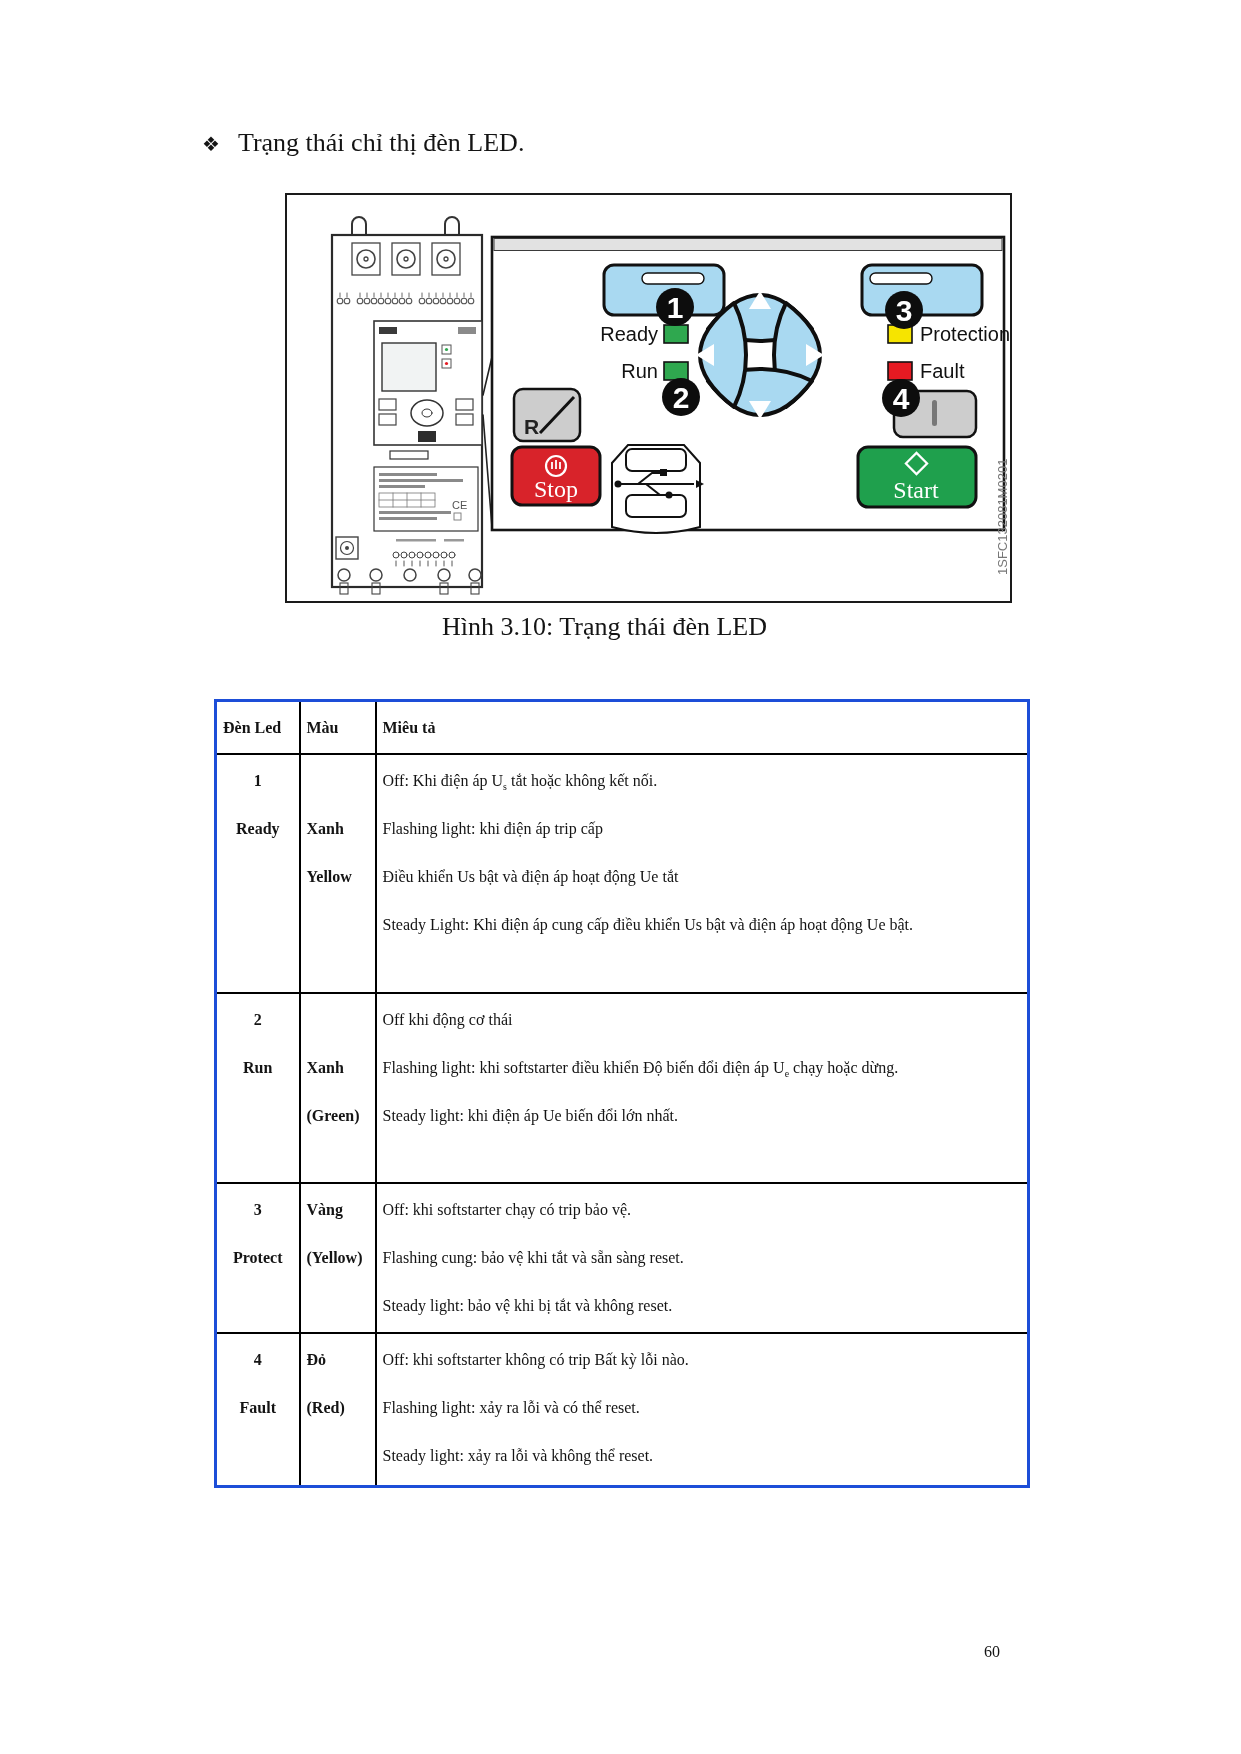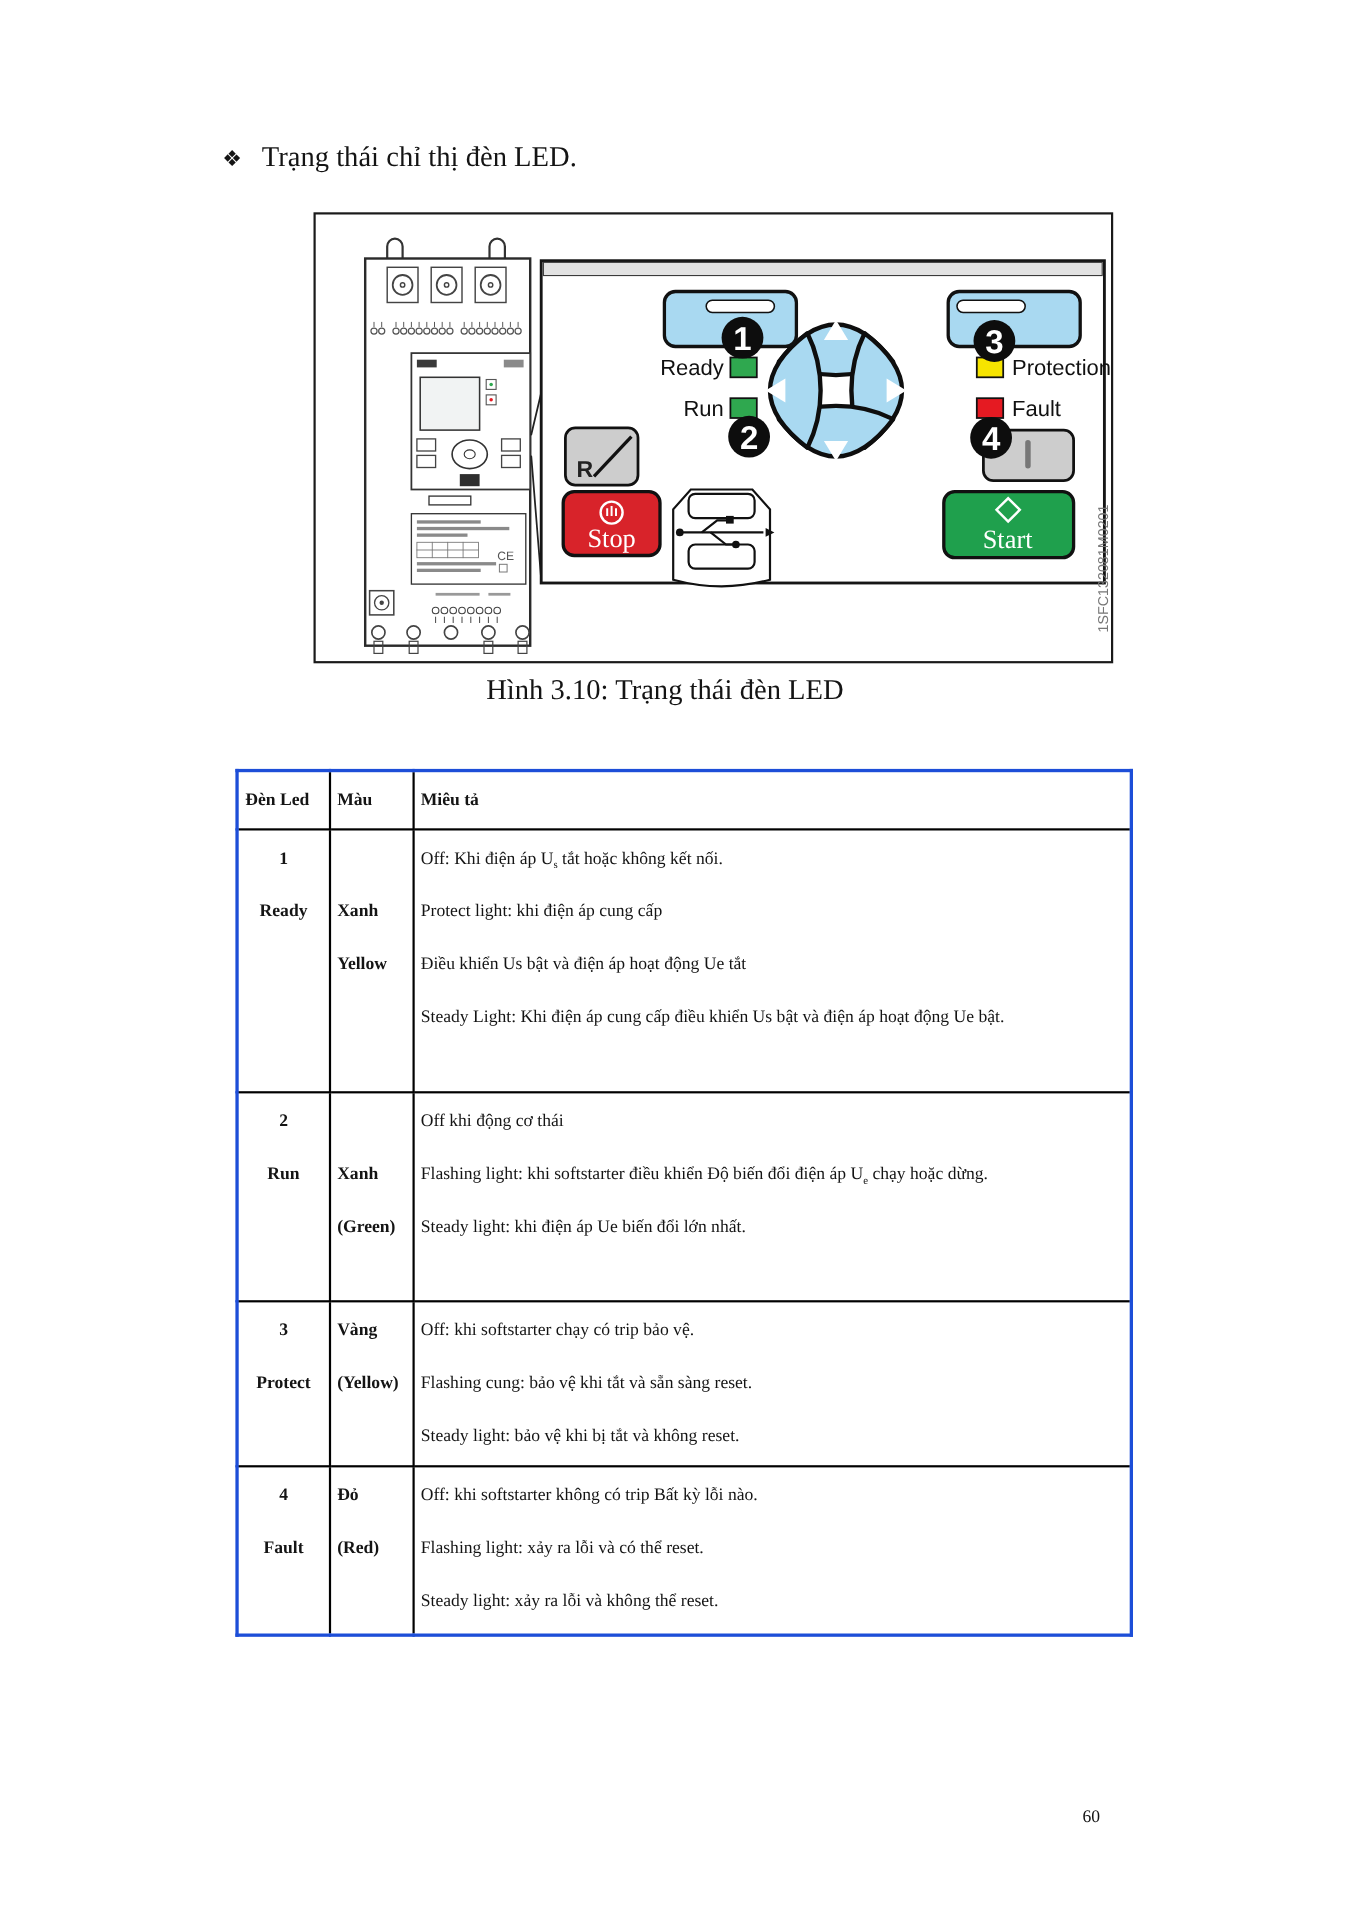--- a/index.html
+++ b/index.html
@@ -264,21 +264,21 @@
             <p>1</p>
             <p>Ready</p>
           </td>
           <td class="cell-color">
             <p>&nbsp;</p>
             <p>Xanh</p>
             <p>Yellow</p>
           </td>
           <td class="cell-desc">
             <p>Off: Khi điện áp U<sub>s</sub> tắt hoặc không kết nối.</p>
-            <p>Protect light: khi điện áp cung cấp</p>
+            <p>Flashing light: khi điện áp trip cấp</p>
             <p>Điều khiển Us bật và điện áp hoạt động Ue tắt</p>
             <p>Steady Light: Khi điện áp cung cấp điều khiển Us bật và điện áp hoạt động Ue bật.</p>
           </td>
         </tr>
         <tr>
           <td class="cell-led">
             <p>2</p>
             <p>Run</p>
           </td>
           <td class="cell-color">

